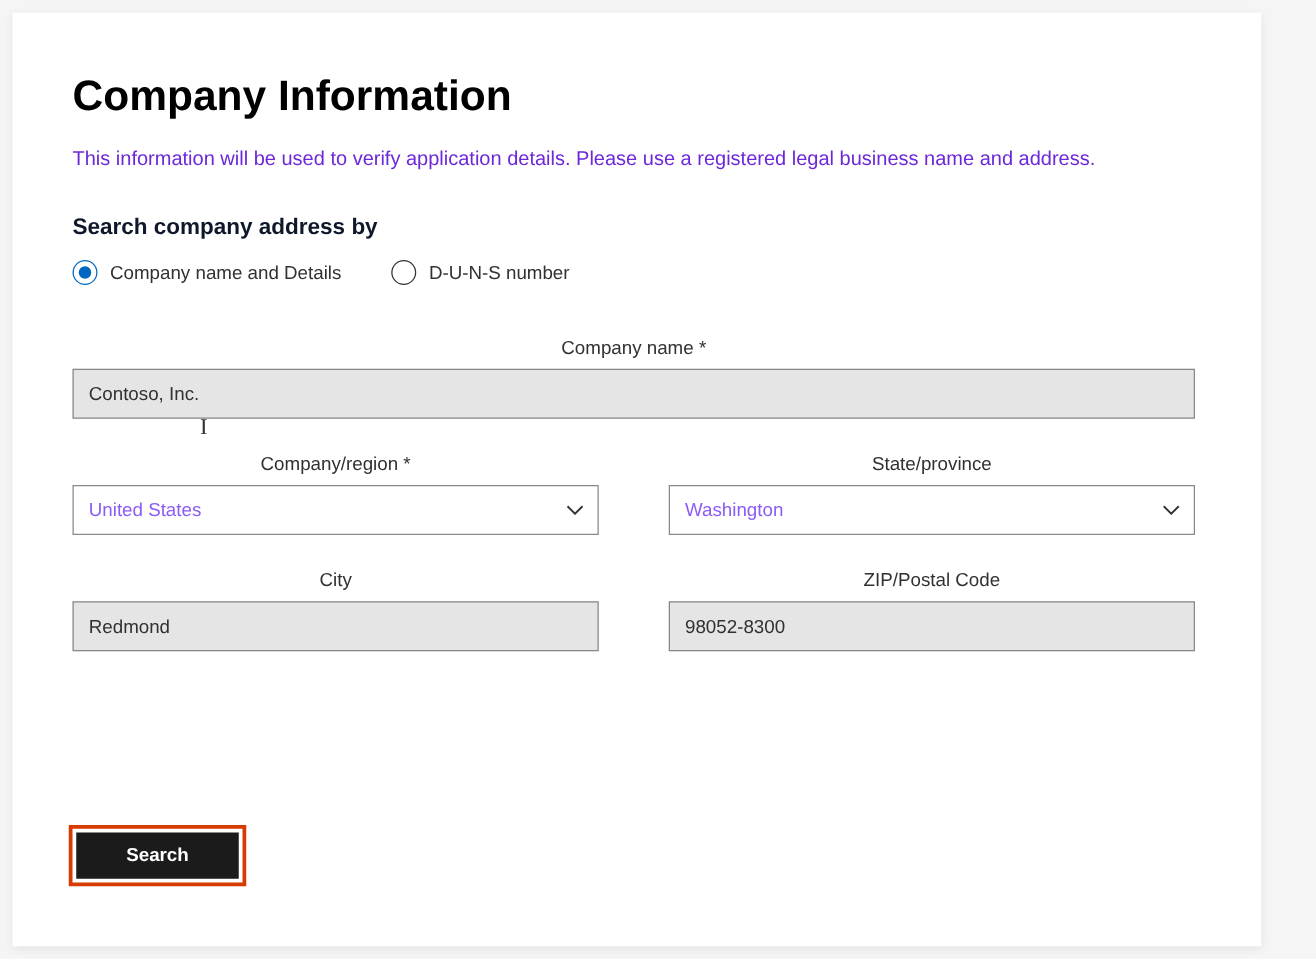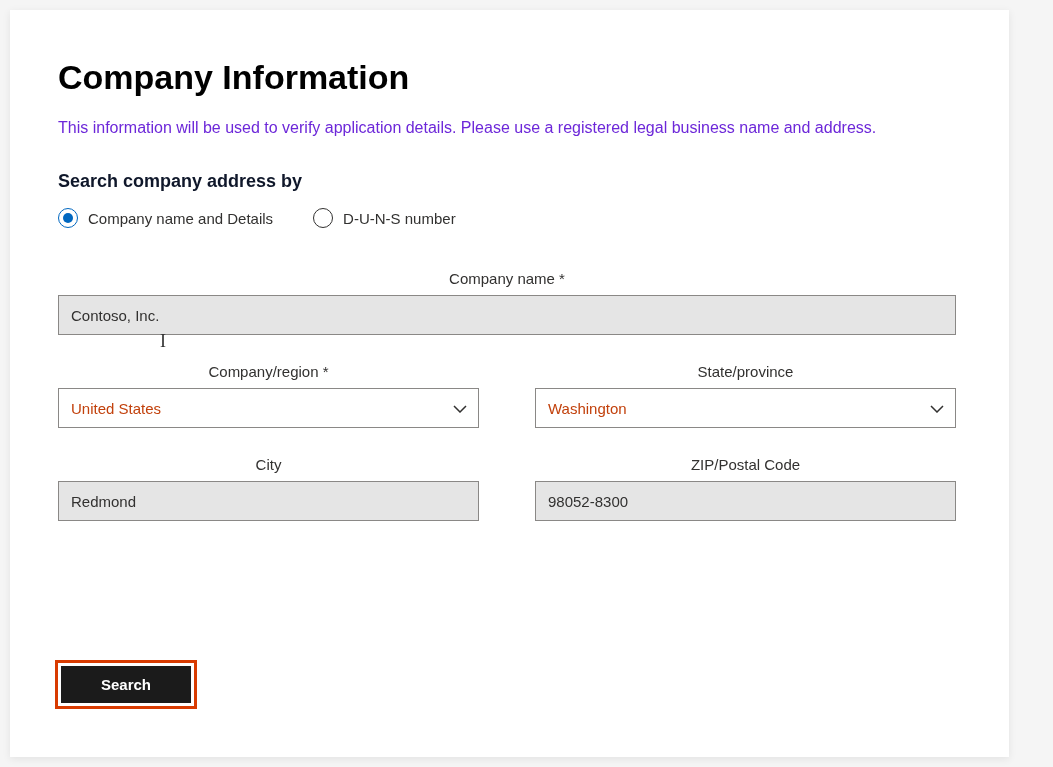--- a/index.html
+++ b/index.html
@@ -105,21 +105,21 @@
     .select-wrapper {
       position: relative;
       height: 40px;
     }
     .select-input {
       width: 100%;
       height: 40px;
       border: 1px solid #8a8886;
       padding: 0 40px 0 12px;
       font-size: 15px;
-      color: #c2410c;
+      color: #8b5cf6;
       background: #ffffff;
       display: flex;
       align-items: center;
       cursor: pointer;
     }
     .chevron-down {
       position: absolute;
       right: 12px;
       top: 50%;
       transform: translateY(-50%);

